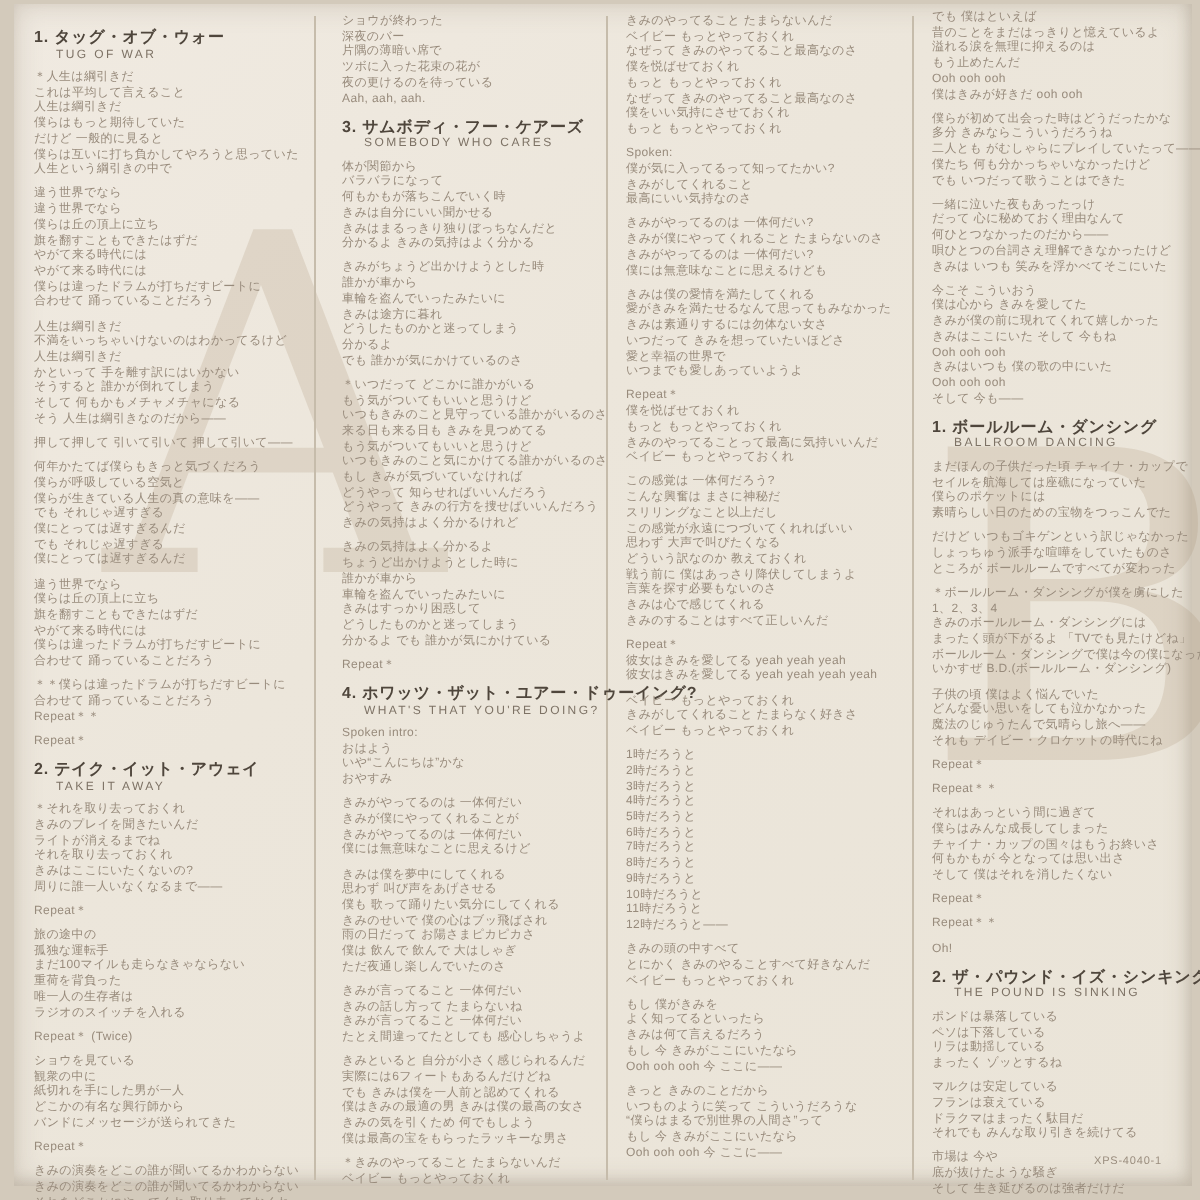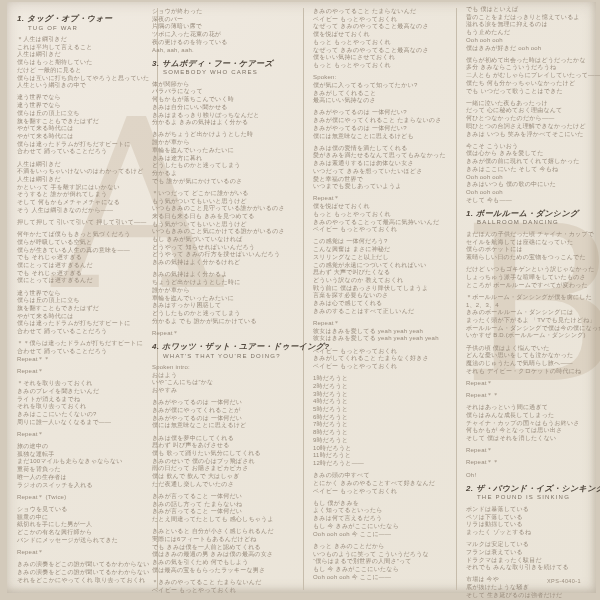--- a/index.html
+++ b/index.html
@@ -21,33 +21,33 @@
     user-select:none;line-height:1;
   }
   .wm-a{left:52px;top:88px;font-size:235px;}
   .wm-b{left:462px;top:198px;font-size:215px;}
   .rule{position:absolute;top:8px;bottom:10px;width:1px;background:#c6bcab;z-index:2;}
   .rule-1{left:157px;}
   .rule-2{left:303px;}
   .rule-3{left:456px;}
   .col{position:absolute;z-index:3;}
   .col-1{left:17px;top:11px;width:140px;}
-  .col-2{left:152px;top:8px;width:134px;}
+  .col-2{left:171px;top:8px;width:134px;}
   .col-3{left:313px;top:8px;width:142px;}
   .col-4{left:466px;top:6px;width:132px;}
   .verse{margin-bottom:4.5px;}
   .line{
     font-size:6px;line-height:7.7px;letter-spacing:.2px;white-space:nowrap;
     color:#98public;
     color:#988b7c;
   }
   .song-heading{margin:3px 0 4.5px 0;}
   .h-jp{
     font-size:8px;line-height:9.5px;font-weight:bold;color:#4f463c;
-    letter-spacing:.4px;white-space:nowrap;font-style:italic;
+    letter-spacing:.4px;white-space:nowrap;
   }
   .h-en{
     font-size:6px;line-height:8px;color:#7d7265;letter-spacing:1.2px;
     margin-left:11px;white-space:nowrap;
   }
   .catalog{
     position:absolute;z-index:3;left:547px;top:578px;
     font-size:5.5px;color:#9a8d7e;letter-spacing:.4px;white-space:nowrap;
   }
 </style>
@@ -117,20 +117,24 @@
         <div class="line">僕らは違ったドラムが打ちだすビートに</div>
         <div class="line">合わせて 踊っていることだろう</div>
       </div>
       <div class="verse">
         <div class="line">＊＊僕らは違ったドラムが打ちだすビートに</div>
         <div class="line">合わせて 踊っていることだろう</div>
         <div class="line">Repeat＊＊</div>
       </div>
       <div class="verse">
         <div class="line">Repeat＊</div>
+      </div>
+      <div class="song-heading">
+        <div class="h-jp">2. テイク・イット・アウェイ</div>
+        <div class="h-en">TAKE IT AWAY</div>
       </div>
       <div class="verse">
         <div class="line">＊それを取り去っておくれ</div>
         <div class="line">きみのプレイを聞きたいんだ</div>
         <div class="line">ライトが消えるまでね</div>
         <div class="line">それを取り去っておくれ</div>
         <div class="line">きみはここにいたくないの?</div>
         <div class="line">周りに誰一人いなくなるまで――</div>
       </div>
       <div class="verse">

